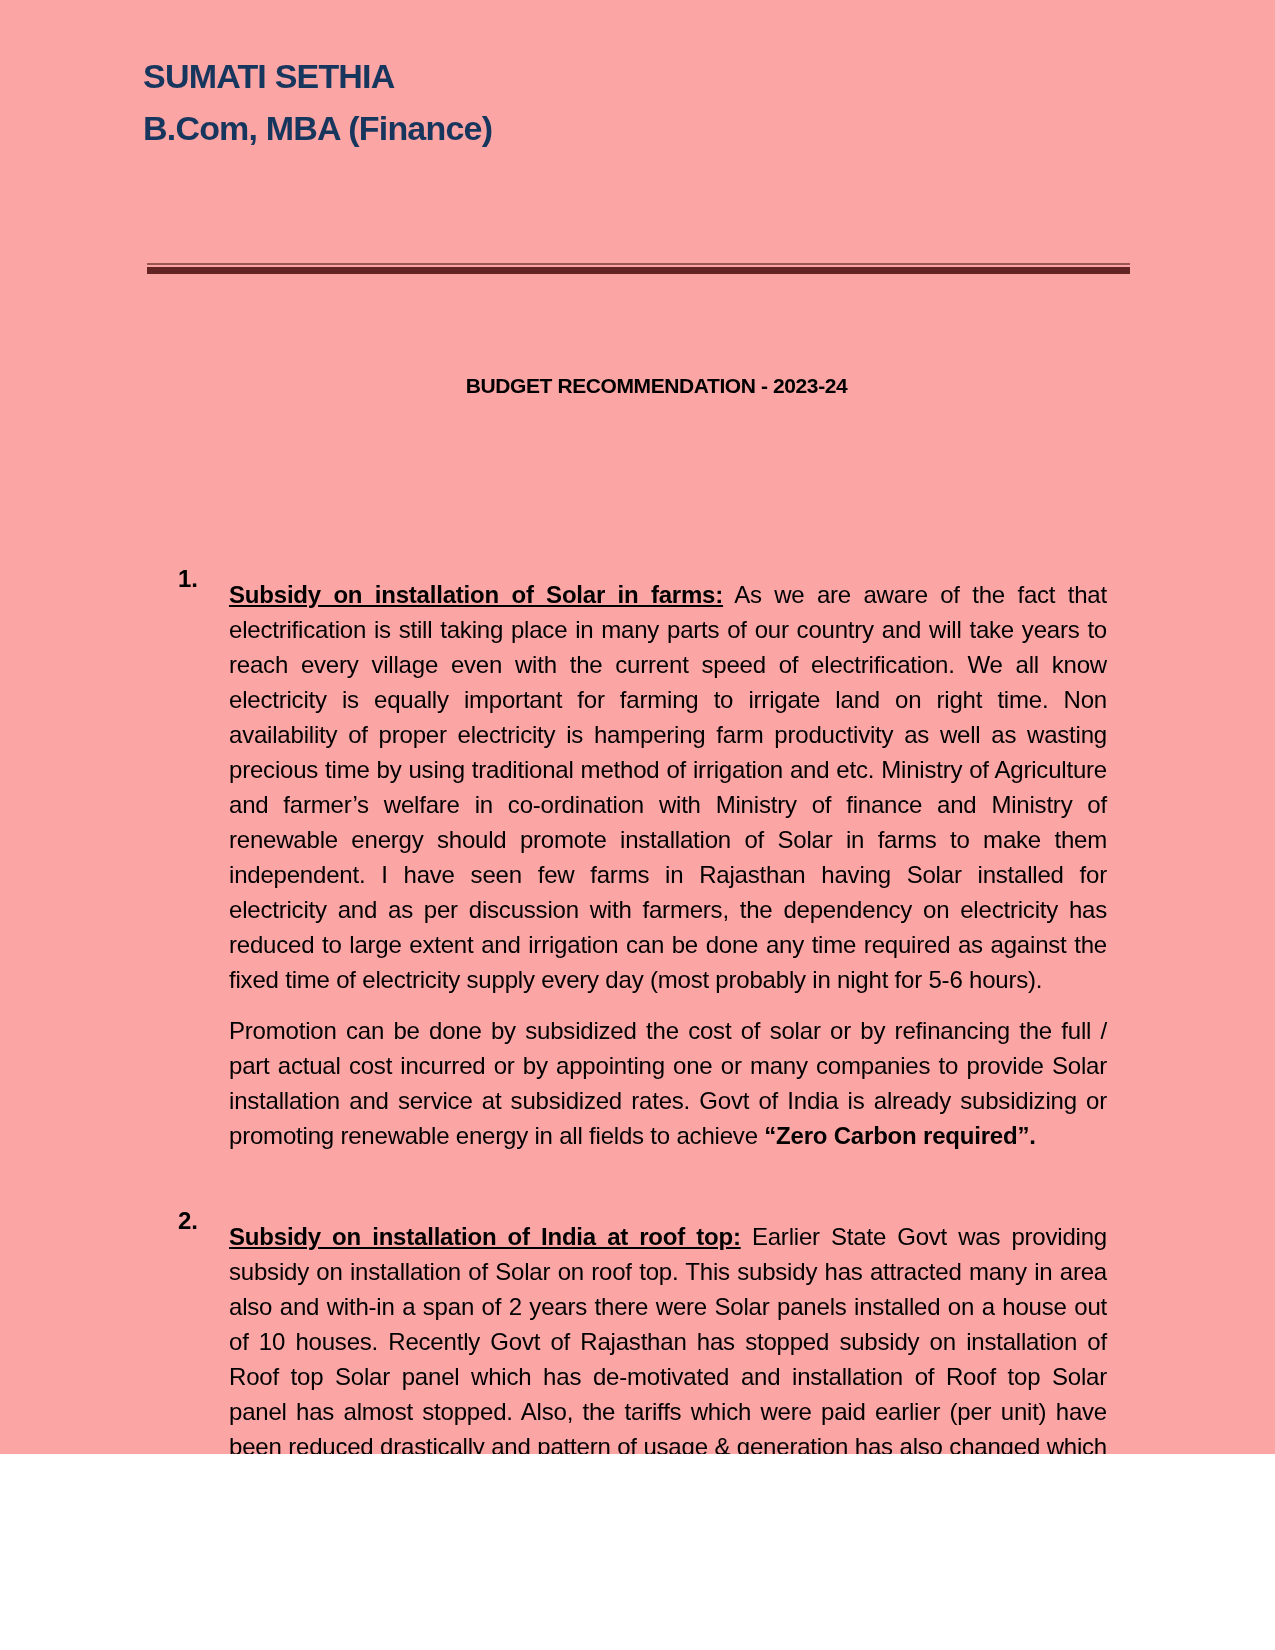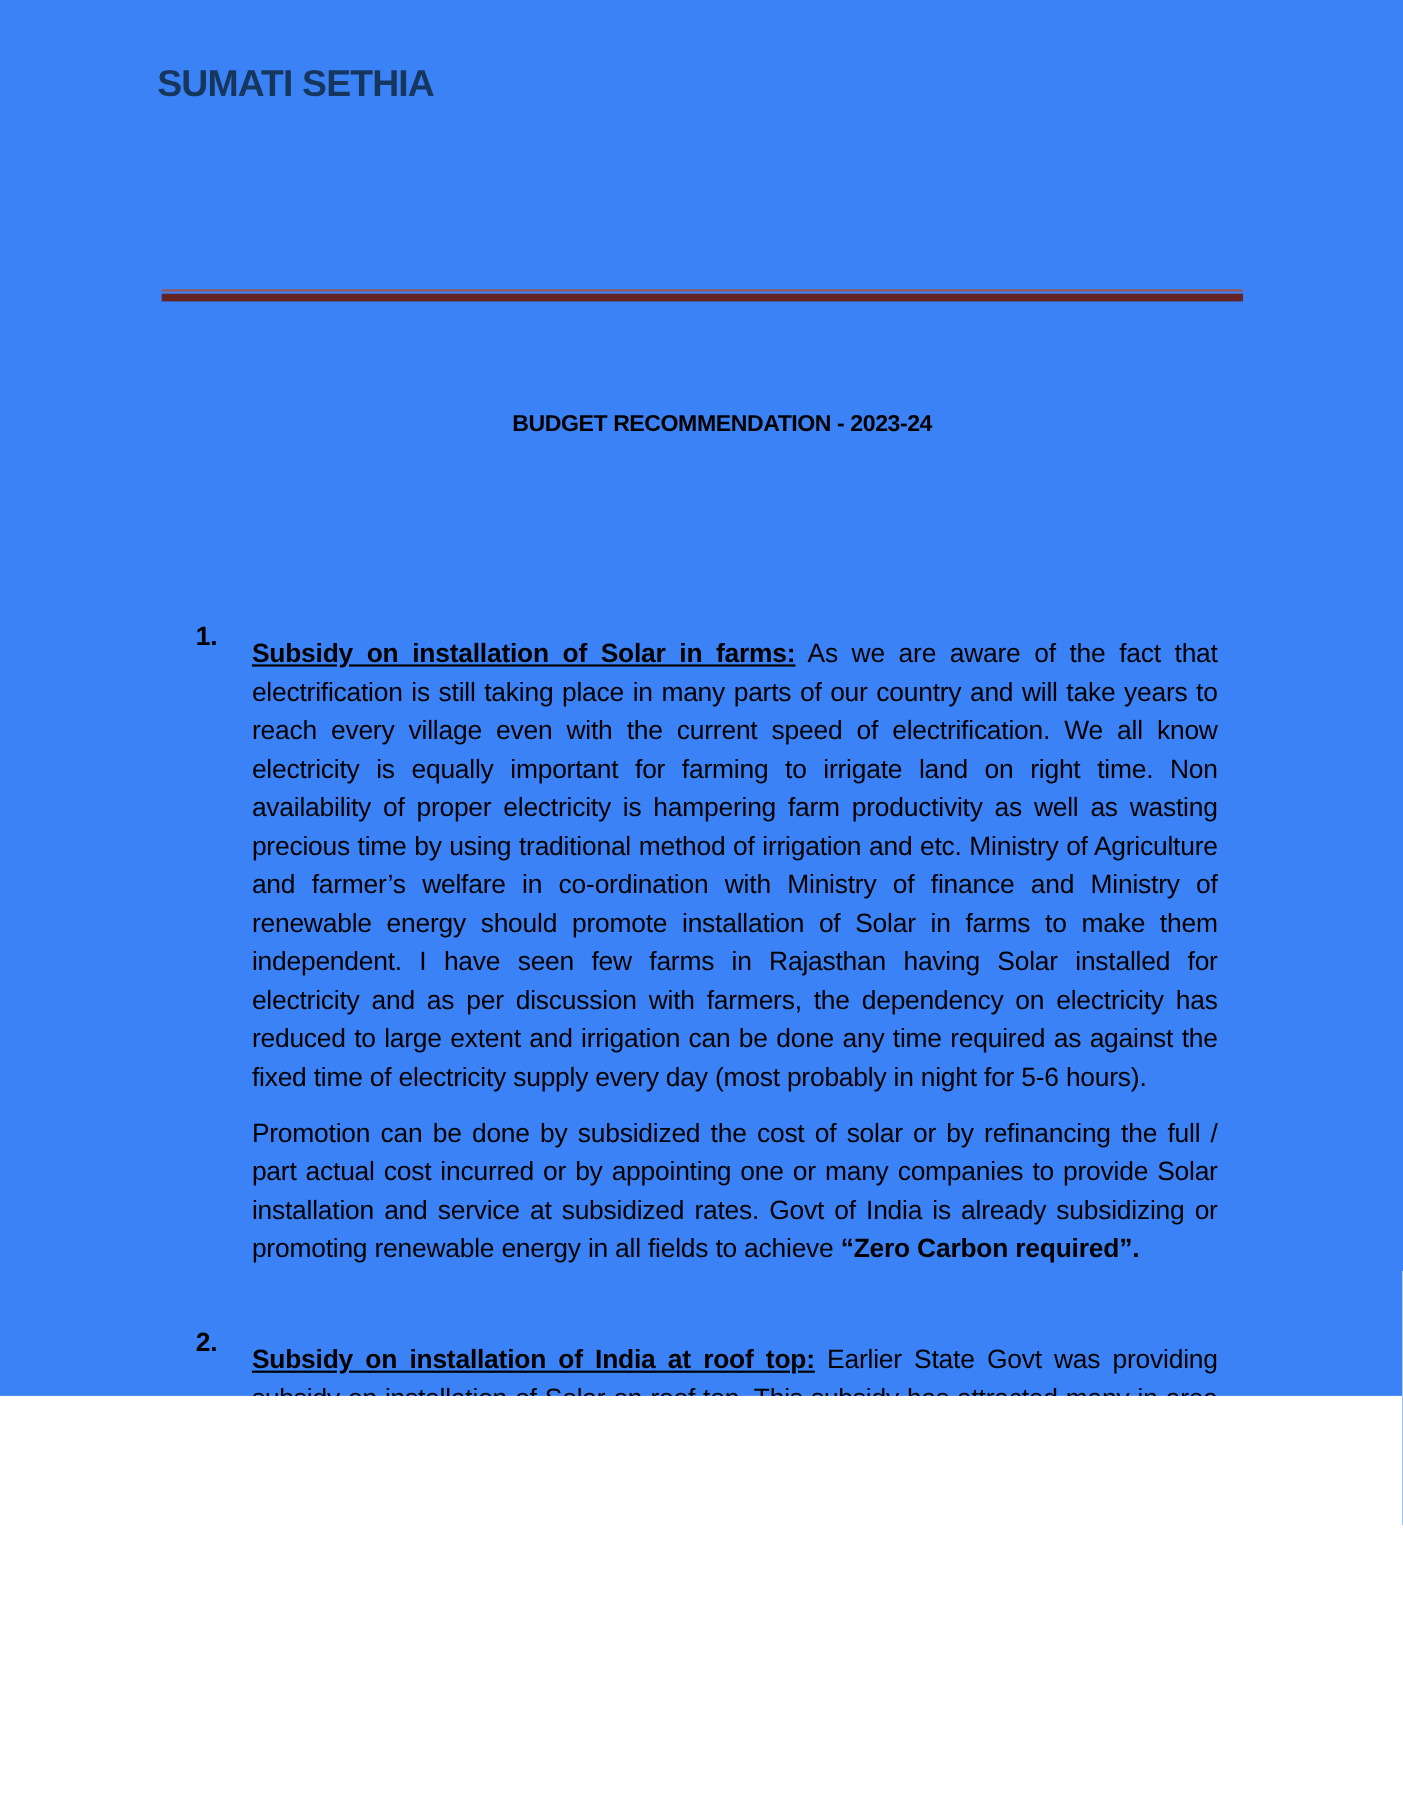--- a/index.html
+++ b/index.html
@@ -1,21 +1,21 @@
 <!DOCTYPE html>
 <html><head>
 <meta charset="utf-8">
 <style>
   * { margin: 0; padding: 0; box-sizing: border-box; }
   html, body { background: #ffffff; }
   .page {
     position: relative;
     width: 1275px;
-    height: 1269px;
-    background: #3b82f6;
+    height: 1454px;
+    background: #fca5a5;
     overflow: hidden;
     font-family: "Liberation Sans", sans-serif;
   }
 
   
   .letterhead {
     position: absolute;
     left: 143px;
     top: 50px;
     color: #17365d;
@@ -80,20 +80,21 @@
     color: #1a1a1a;
   }
 </style>
 </head>
 <body>
 
 <div class="page">
 
   <header class="letterhead">
     <div>SUMATI SETHIA</div>
+    <div>B.Com, MBA (Finance)</div>
   </header>
 
   <div class="rule-top">
     <div class="thin"></div>
     <div class="thick"></div>
   </div>
 
   <h1 class="doc-title">BUDGET RECOMMENDATION - 2023-24</h1>
 
   <div class="list">

